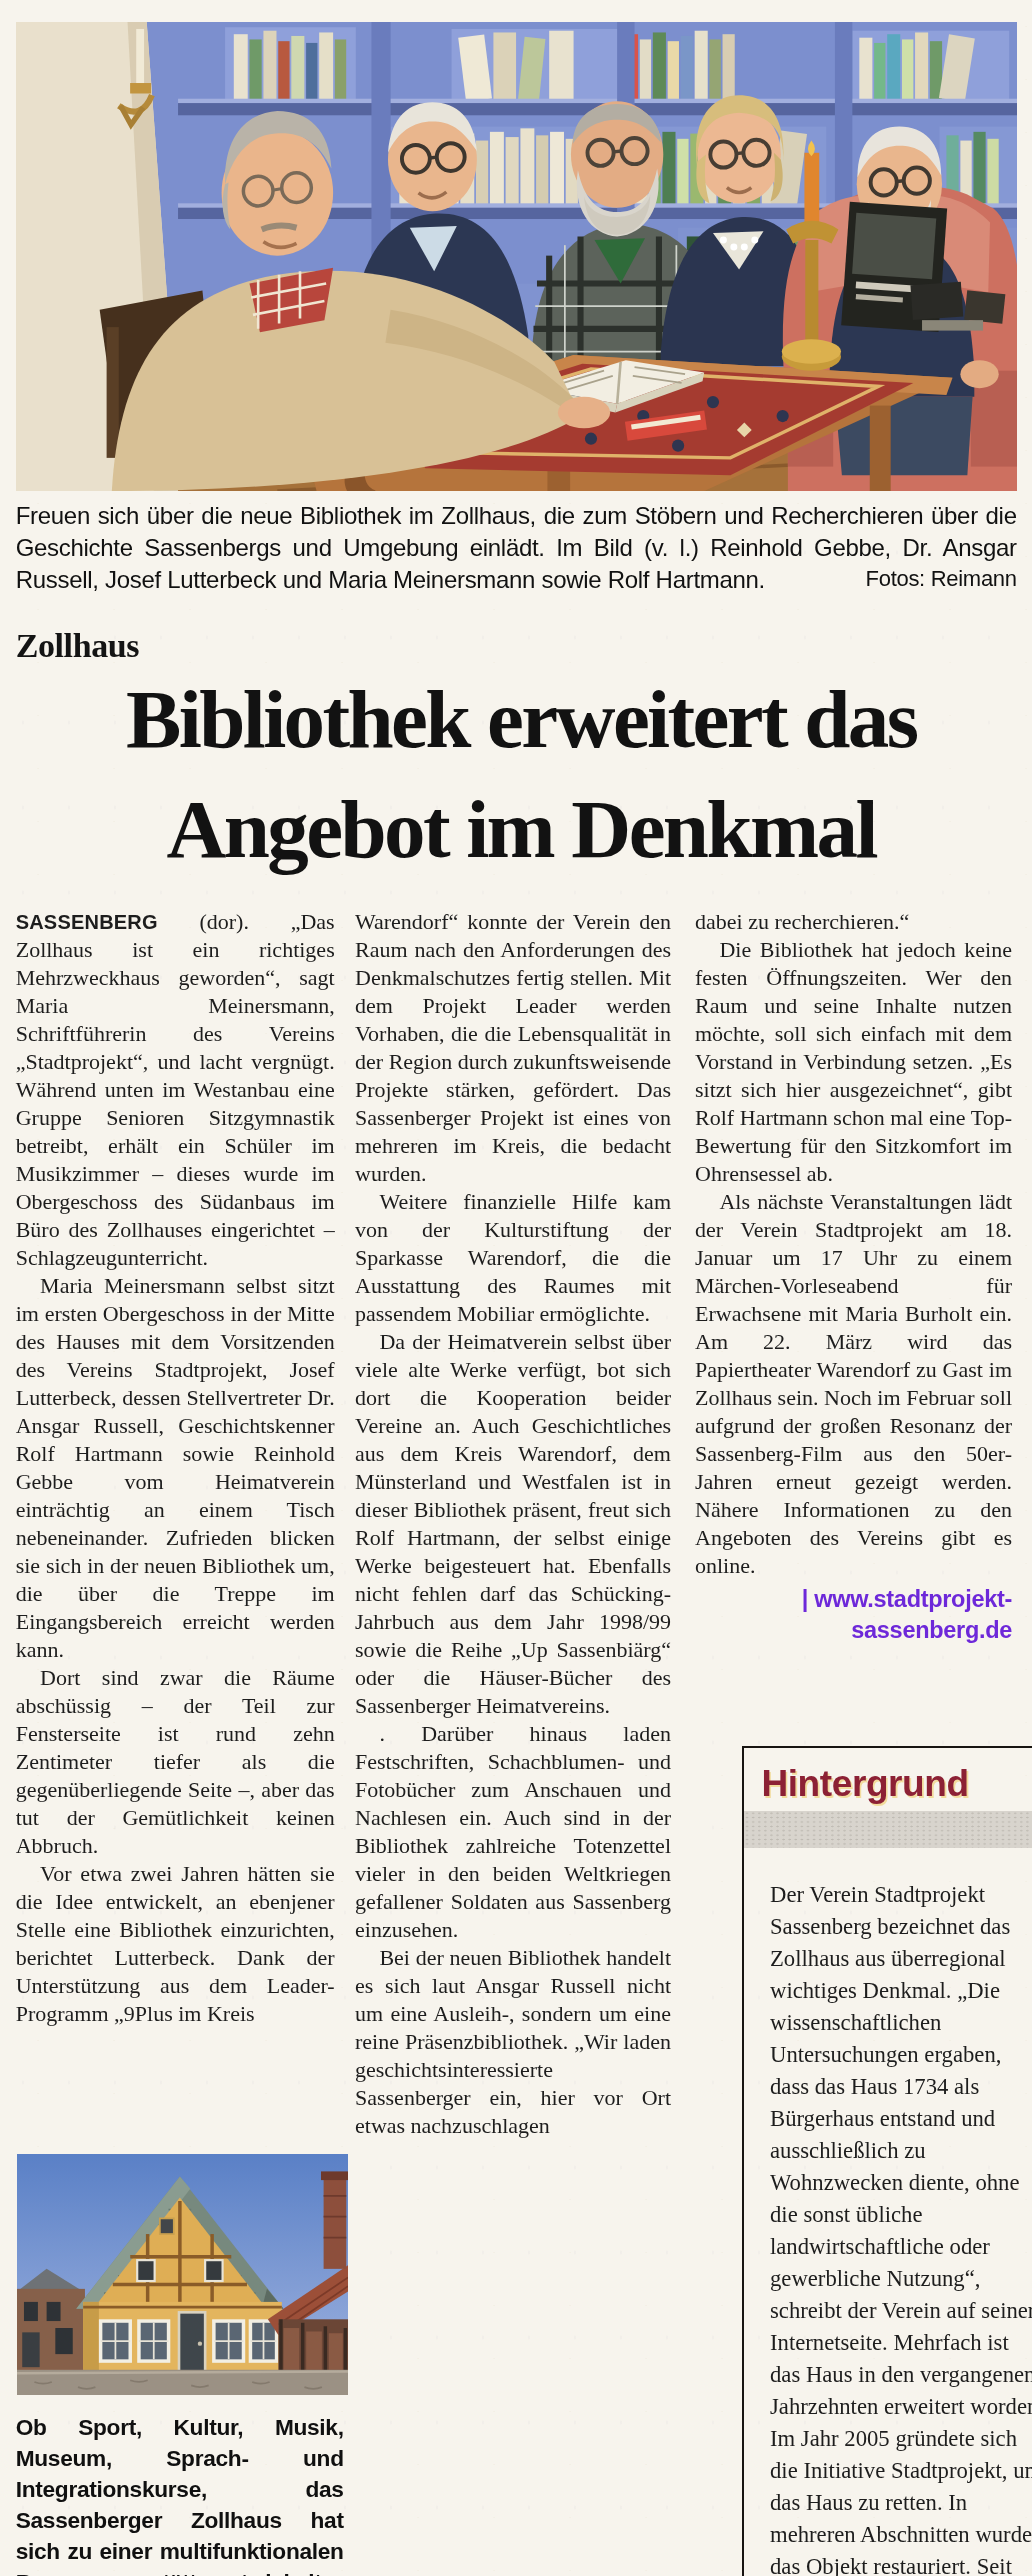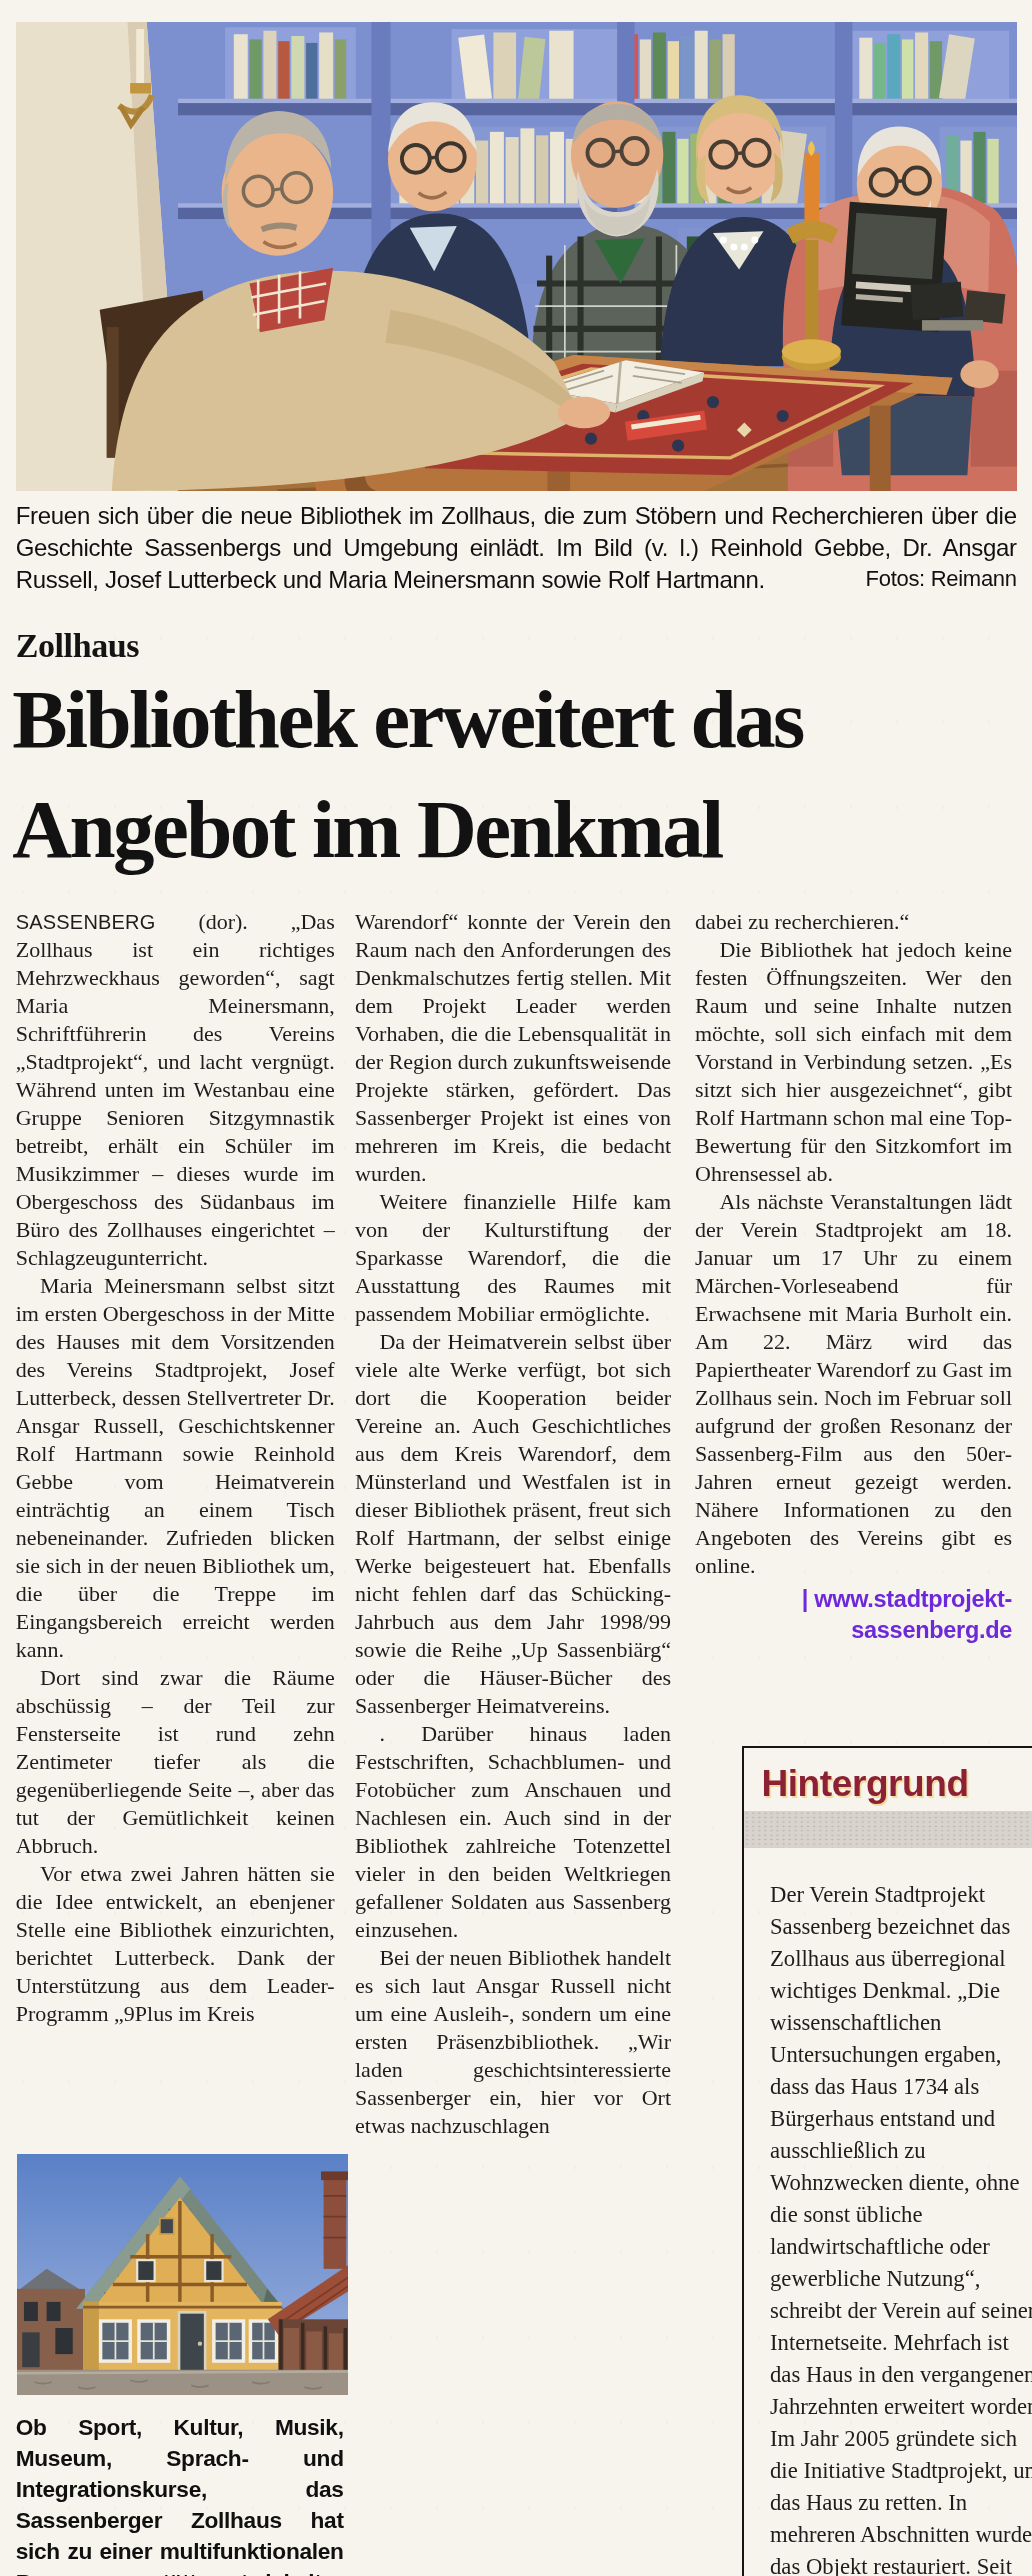--- a/index.html
+++ b/index.html
@@ -31,31 +31,31 @@
   .caption1{
     left:15.7px;top:500px;width:1001px;
     font-family:"Liberation Sans","DejaVu Sans",sans-serif;
     font-weight:normal;font-size:24px;line-height:32px;
     letter-spacing:-0.3px;text-align:justify;color:#111;
   }
   .caption1 .credit{position:absolute;right:0;bottom:0.9px;font-size:22px;}
   
   .kicker{left:15.7px;top:627px;font-size:34px;font-weight:bold;letter-spacing:-0.4px;color:#141414;}
   .headline{left:12.2px;top:664px;width:1018px;font-weight:bold;color:#121212;
-    font-size:83px;line-height:110px;letter-spacing:-2.6px;white-space:nowrap;}
+    font-size:83px;line-height:110px;letter-spacing:-2.6px;white-space:nowrap;text-align:center;}
   
   .col{top:908px;font-size:22px;line-height:28px;text-align:justify;color:#1d1d1d;}
   .col1{left:15.7px;width:319px;}
   .col2{left:355px;width:316px;}
   .col3{left:695px;width:317px;}
   .col p{margin:0;}
   .col p.ind{text-indent:24.4px;}
   .lead-loc{
     font-family:"Liberation Sans","DejaVu Sans",sans-serif;
-    font-weight:normal;font-size:20px;letter-spacing:0.2px;
+    font-weight:bold;font-size:20px;letter-spacing:0.2px;
   }
   .weblink{
     margin-top:3.5px;text-align:right;
     font-family:"Liberation Sans","DejaVu Sans",sans-serif;
     font-weight:bold;font-size:23.5px;line-height:31px;letter-spacing:-0.3px;color:#6d28d9;
   }
   
   .photo2{left:17.4px;top:2154px;width:331px;height:241px;background:#87a0d0;overflow:hidden;}
   .photo2 svg{display:block;width:100%;height:100%;}
   .caption2{
@@ -370,21 +370,21 @@
   <p class="ind">Maria Meinersmann selbst sitzt im ersten Obergeschoss in der Mitte des Hauses mit dem Vorsitzenden des Vereins Stadtprojekt, Josef Lutterbeck, dessen Stellvertreter Dr. Ansgar Russell, Geschichtskenner Rolf Hartmann sowie Reinhold Gebbe vom Heimatverein einträchtig an einem Tisch nebeneinander. Zufrieden blicken sie sich in der neuen Bibliothek um, die über die Treppe im Eingangsbereich erreicht werden kann.</p>
   <p class="ind">Dort sind zwar die Räume abschüssig – der Teil zur Fensterseite ist rund zehn Zentimeter tiefer als die gegenüberliegende Seite –, aber das tut der Gemütlichkeit keinen Abbruch.</p>
   <p class="ind">Vor etwa zwei Jahren hätten sie die Idee entwickelt, an ebenjener Stelle eine Bibliothek einzurichten, berichtet Lutterbeck. Dank der Unterstützung aus dem Leader-Programm „9Plus im Kreis</p>
 </div>
 
 <div class="abs col col2">
   <p>Warendorf“ konnte der Verein den Raum nach den Anforderungen des Denkmalschutzes fertig stellen. Mit dem Projekt Leader werden Vorhaben, die die Lebensqualität in der Region durch zukunftsweisende Projekte stärken, gefördert. Das Sassenberger Projekt ist eines von mehreren im Kreis, die bedacht wurden.</p>
   <p class="ind">Weitere finanzielle Hilfe kam von der Kulturstiftung der Sparkasse Warendorf, die die Ausstattung des Raumes mit passendem Mobiliar ermöglichte.</p>
   <p class="ind">Da der Heimatverein selbst über viele alte Werke verfügt, bot sich dort die Kooperation beider Vereine an. Auch Geschichtliches aus dem Kreis Warendorf, dem Münsterland und Westfalen ist in dieser Bibliothek präsent, freut sich Rolf Hartmann, der selbst einige Werke beigesteuert hat. Ebenfalls nicht fehlen darf das Schücking-Jahrbuch aus dem Jahr 1998/99 sowie die Reihe „Up Sassenbiärg“ oder die Häuser-Bücher des Sassenberger Heimatvereins.</p>
   <p class="ind">. Darüber hinaus laden Festschriften, Schachblumen- und Fotobücher zum Anschauen und Nachlesen ein. Auch sind in der Bibliothek zahlreiche Totenzettel vieler in den beiden Weltkriegen gefallener Soldaten aus Sassenberg einzusehen.</p>
-  <p class="ind">Bei der neuen Bibliothek handelt es sich laut Ansgar Russell nicht um eine Ausleih-, sondern um eine ersten Präsenzbibliothek. „Wir laden geschichtsinteressierte Sassenberger ein, hier vor Ort etwas nachzuschlagen</p>
+  <p class="ind">Bei der neuen Bibliothek handelt es sich laut Ansgar Russell nicht um eine Ausleih-, sondern um eine reine Präsenzbibliothek. „Wir laden geschichtsinteressierte Sassenberger ein, hier vor Ort etwas nachzuschlagen</p>
 </div>
 
 <div class="abs col col3">
   <p>dabei zu recherchieren.“</p>
   <p class="ind">Die Bibliothek hat jedoch keine festen Öffnungszeiten. Wer den Raum und seine Inhalte nutzen möchte, soll sich einfach mit dem Vorstand in Verbindung setzen. „Es sitzt sich hier ausgezeichnet“, gibt Rolf Hartmann schon mal eine Top-Bewertung für den Sitzkomfort im Ohrensessel ab.</p>
   <p class="ind">Als nächste Veranstaltungen lädt der Verein Stadtprojekt am 18. Januar um 17 Uhr zu einem Märchen-Vorleseabend für Erwachsene mit Maria Burholt ein. Am 22. März wird das Papiertheater Warendorf zu Gast im Zollhaus sein. Noch im Februar soll aufgrund der großen Resonanz der Sassenberg-Film aus den 50er-Jahren erneut gezeigt werden. Nähere Informationen zu den Angeboten des Vereins gibt es online.</p>
   <div class="weblink">
     <div>| www.stadtprojekt-</div>
     <div>sassenberg.de</div>
   </div>

